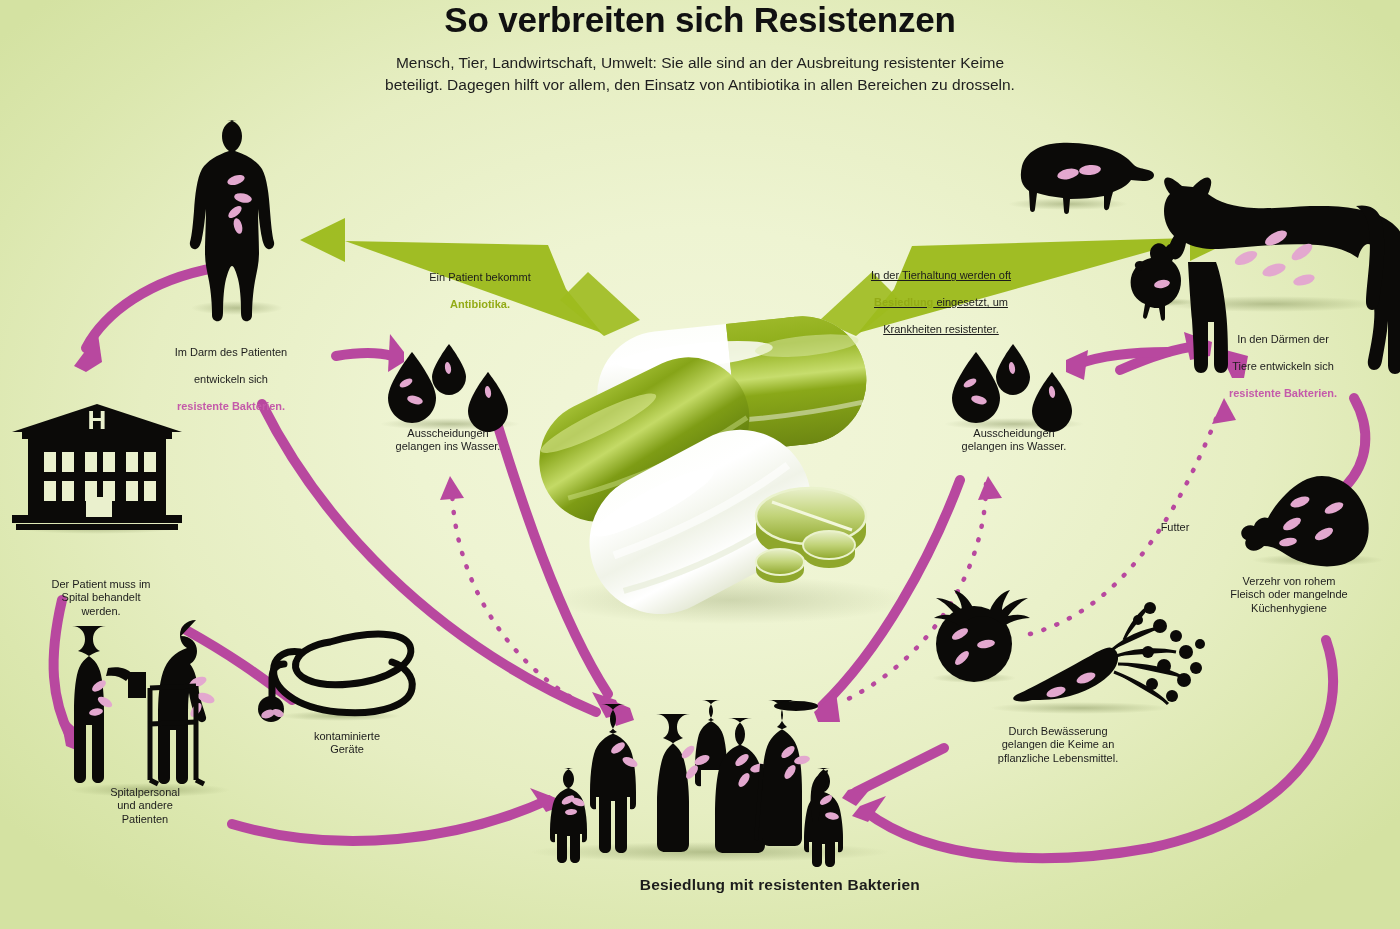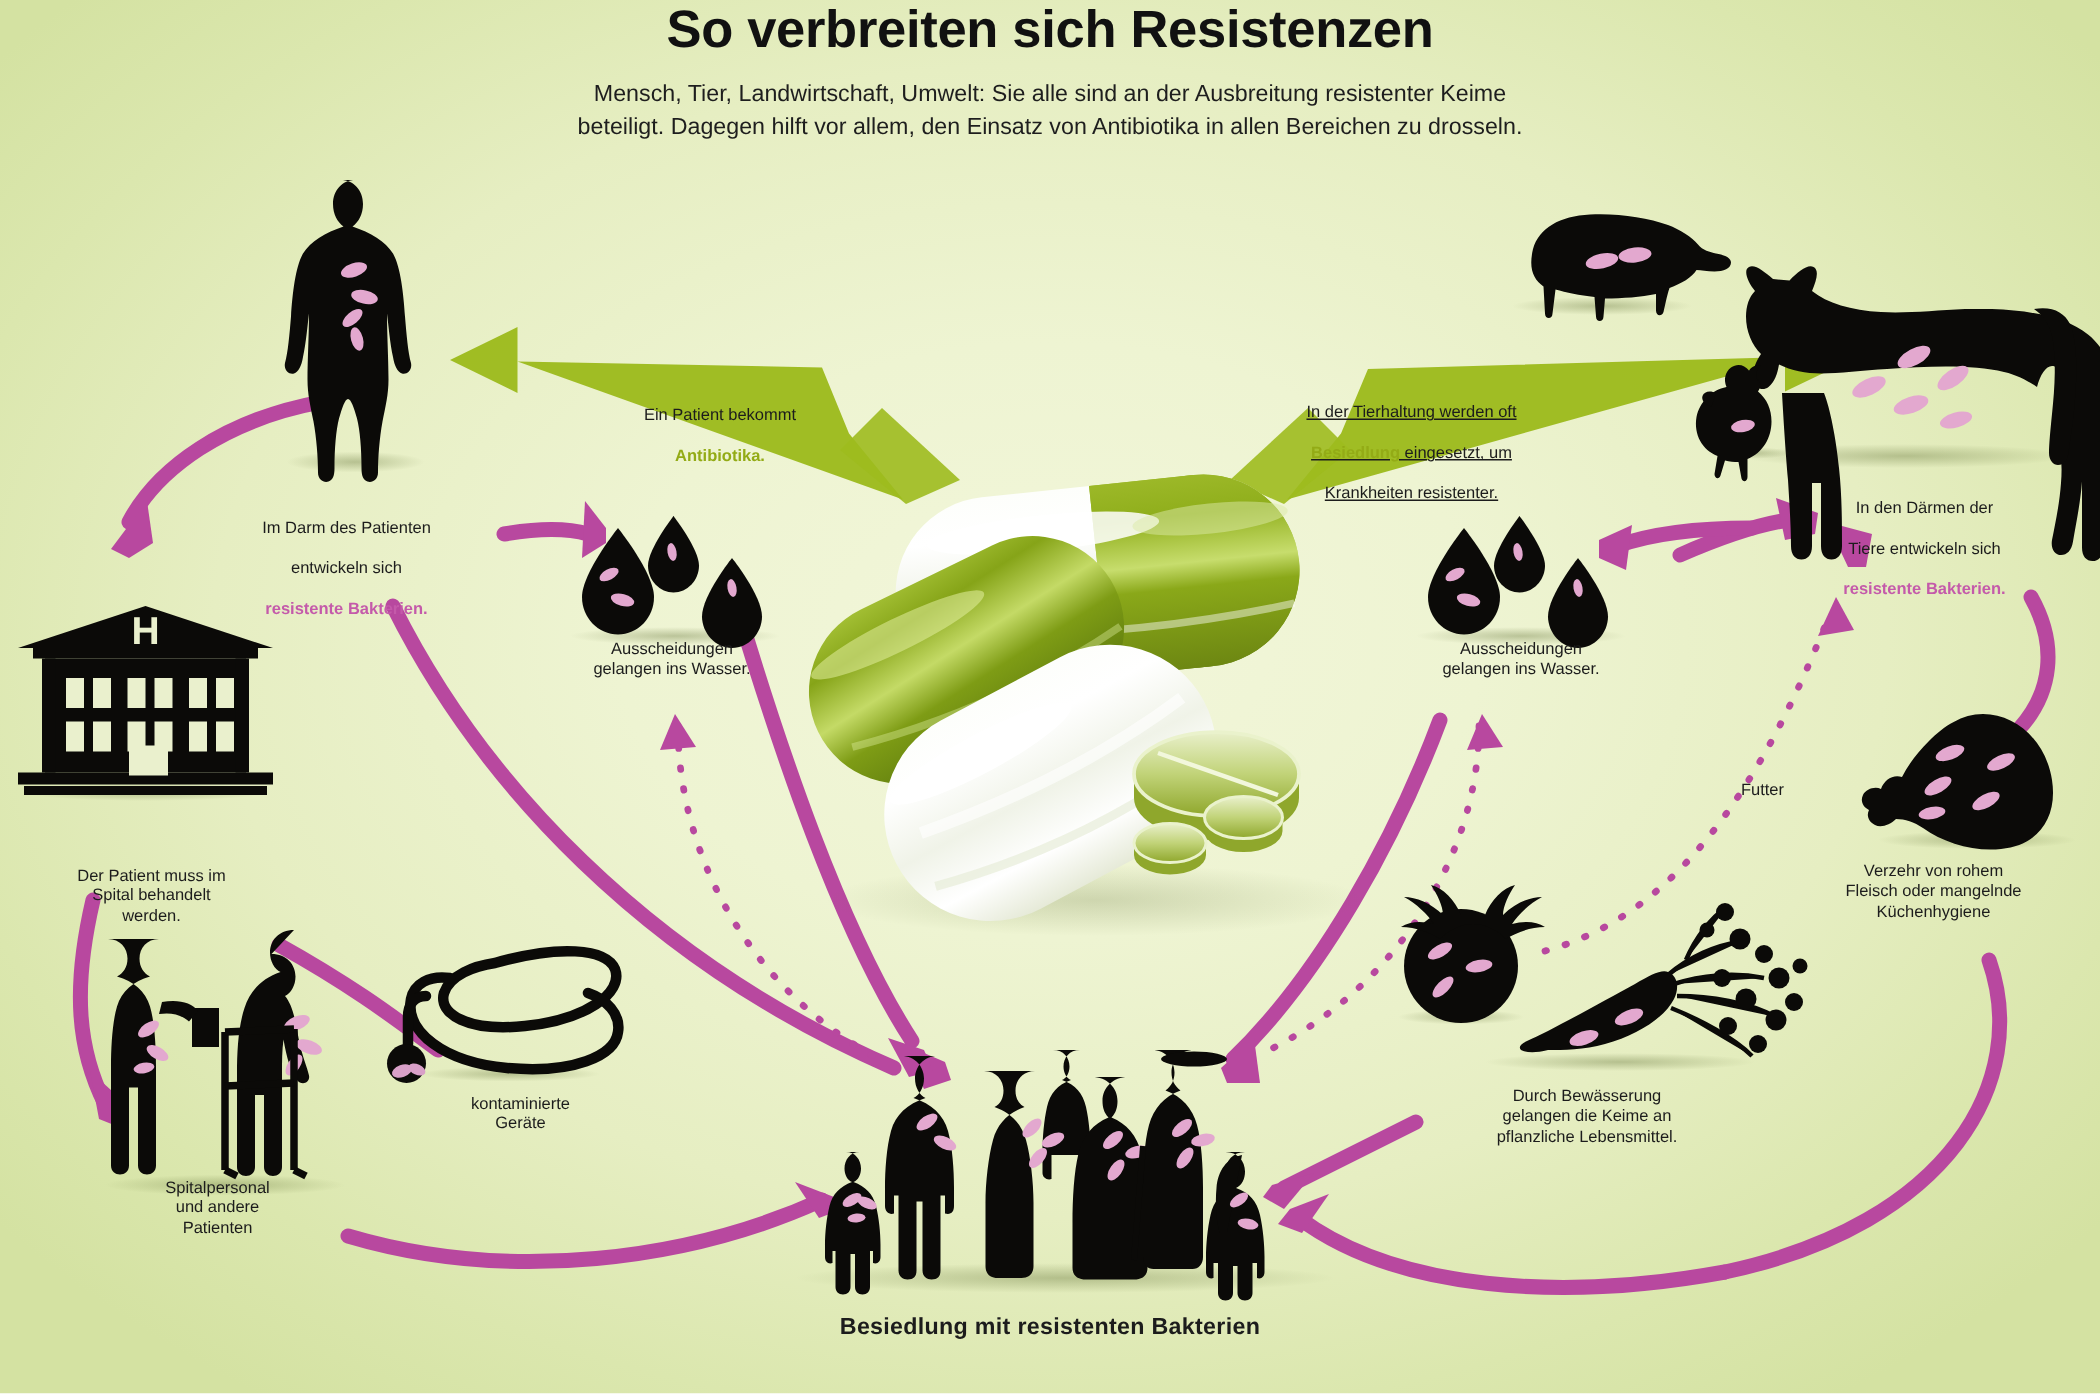--- a/index.html
+++ b/index.html
@@ -41,21 +41,21 @@
   .lbl {
     position: absolute;
     font-size: 11px;
     line-height: 1.22;
     text-align: center;
     color: #1c1c1c;
     white-space: pre-line;
   }
   .hl-green { color: #93ab16; font-weight: bold; }
   .hl-pink  { color: #c45aaa; font-weight: bold; }
-  .caption-bold { font-weight: bold; font-size: 15.5px; letter-spacing: 0.2px; }
+  .caption-bold { font-weight: bold; font-size: 15.5px; letter-spacing: 0.2px; text-align: right; }
 
   
   .layer {
     position: absolute;
     left: 0; top: 0;
     width: 1400px; height: 929px;
     pointer-events: none;
   }
   .layer.arrows { z-index: 2; }
   .layer.figures { z-index: 3; }

